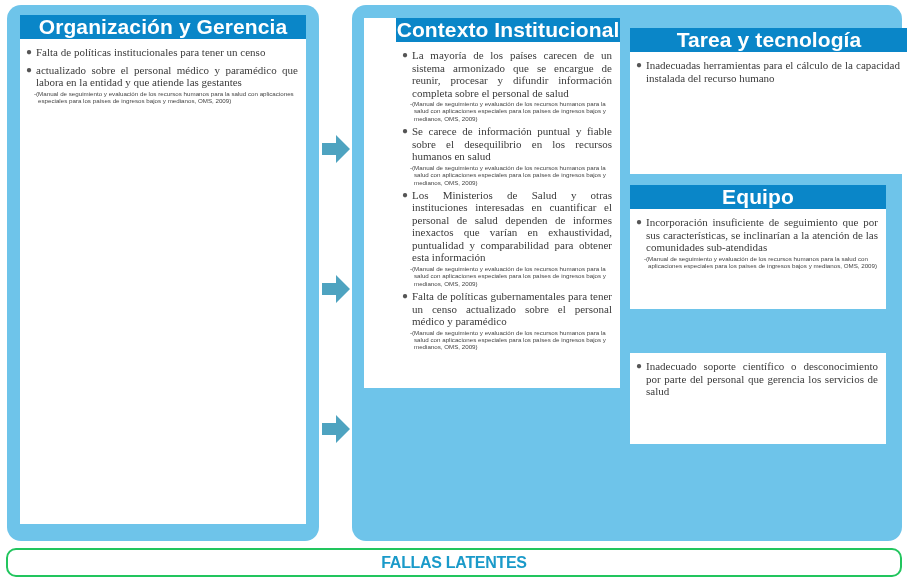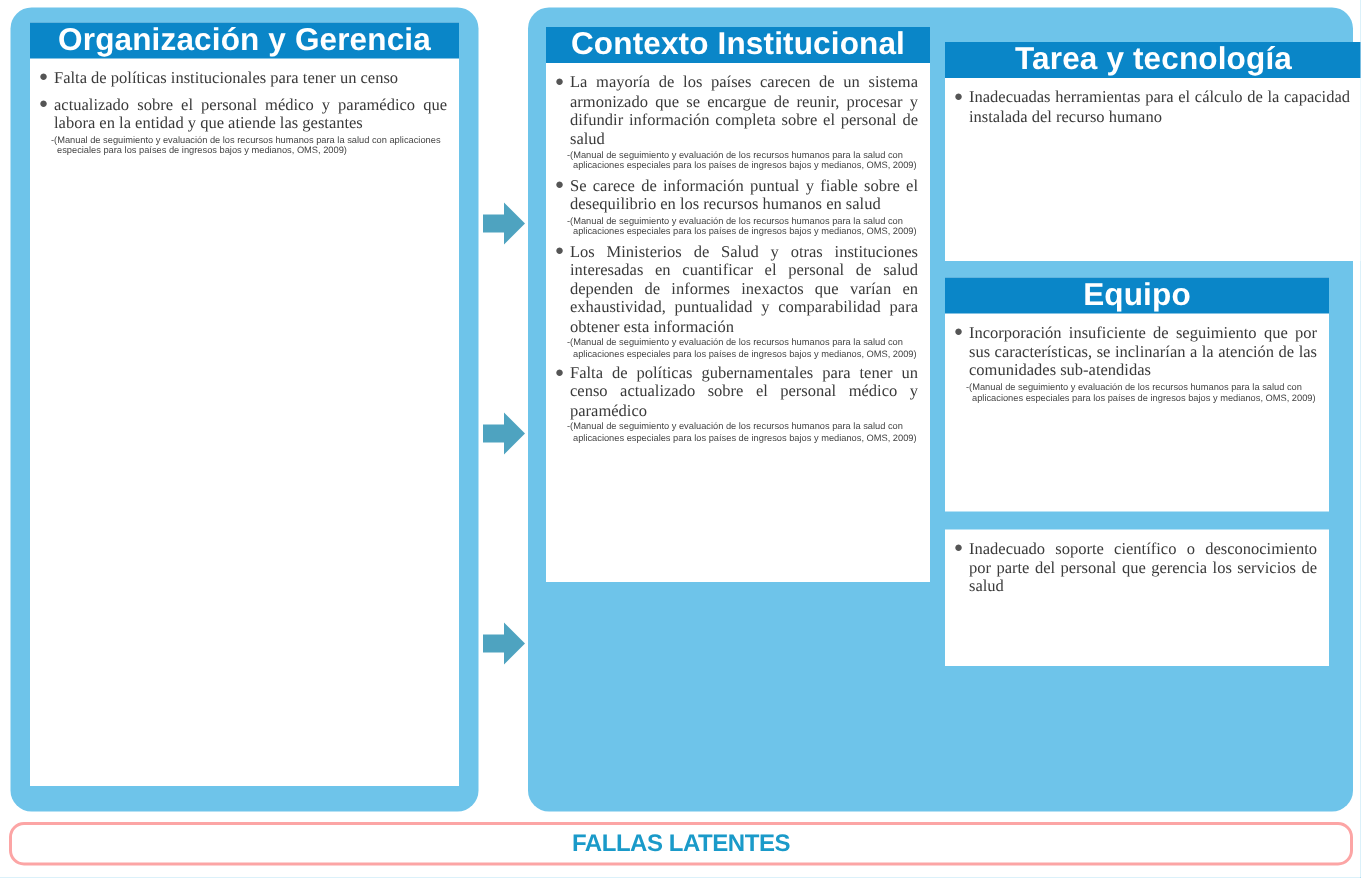--- a/index.html
+++ b/index.html
@@ -55,21 +55,21 @@
     .arrow {
       position: absolute;
       width: 30px;
       height: 30px;
     }
 
     .footer-bar {
       position: absolute;
       left: 6px; top: 548px;
       width: 896px; height: 29px;
-      border: 2px solid #fca5a5;
+      border: 2px solid #22c55e;
       border-radius: 10px;
       background: #ffffff;
       text-align: center;
       line-height: 25px;
       color: #1a9ac9;
       font-weight: bold;
       font-size: 16px;
       letter-spacing: -0.3px;
     }
   </style>
@@ -98,21 +98,21 @@
 <svg class="arrow" style="left:322px; top:134px;" viewBox="0 0 30 30">
   <polygon points="0,9 14,9 14,1 28,15 14,29 14,21 0,21" fill="#4ea3c0"></polygon>
 </svg>
 <svg class="arrow" style="left:322px; top:274px;" viewBox="0 0 30 30">
   <polygon points="0,9 14,9 14,1 28,15 14,29 14,21 0,21" fill="#4ea3c0"></polygon>
 </svg>
 <svg class="arrow" style="left:322px; top:414px;" viewBox="0 0 30 30">
   <polygon points="0,9 14,9 14,1 28,15 14,29 14,21 0,21" fill="#4ea3c0"></polygon>
 </svg>
 
-<div class="card" style="left:364px; top:18px; width:256px; height:370px;">
+<div class="card" style="left:364px; top:18px; width:256px; height:370px;padding-left:32px;">
   <div class="card-header">Contexto Institucional</div>
   <div class="card-body">
     <div class="bullet">
       <span class="dot">●</span>
       <span class="txt">La mayoría de los países carecen de un sistema armonizado que se encargue de reunir, procesar y difundir información completa sobre el personal de salud</span>
     </div>
     <div class="ref"><span class="dash">-</span><span>(Manual de seguimiento y evaluación de los recursos humanos para la salud con aplicaciones especiales para los países de ingresos bajos y medianos, OMS, 2009)</span></div>
 
     <div class="bullet">
       <span class="dot">●</span>
@@ -137,21 +137,21 @@
 <div class="card" style="left:630px; top:28px; width:278px; height:146px;">
   <div class="card-header">Tarea y tecnología</div>
   <div class="card-body">
     <div class="bullet">
       <span class="dot">●</span>
       <span class="txt">Inadecuadas herramientas para el cálculo de la capacidad instalada del recurso humano</span>
     </div>
   </div>
 </div>
 
-<div class="card" style="left:630px; top:185px; width:256px; height:156px;">
+<div class="card" style="left:630px; top:185px; width:256px; height:124px;">
   <div class="card-header">Equipo</div>
   <div class="card-body">
     <div class="bullet">
       <span class="dot">●</span>
       <span class="txt">Incorporación insuficiente de seguimiento que por sus características, se inclinarían a la atención de las comunidades sub-atendidas</span>
     </div>
     <div class="ref"><span class="dash">-</span><span>(Manual de seguimiento y evaluación de los recursos humanos para la salud con aplicaciones especiales para los países de ingresos bajos y medianos, OMS, 2009)</span></div>
   </div>
 </div>
 

